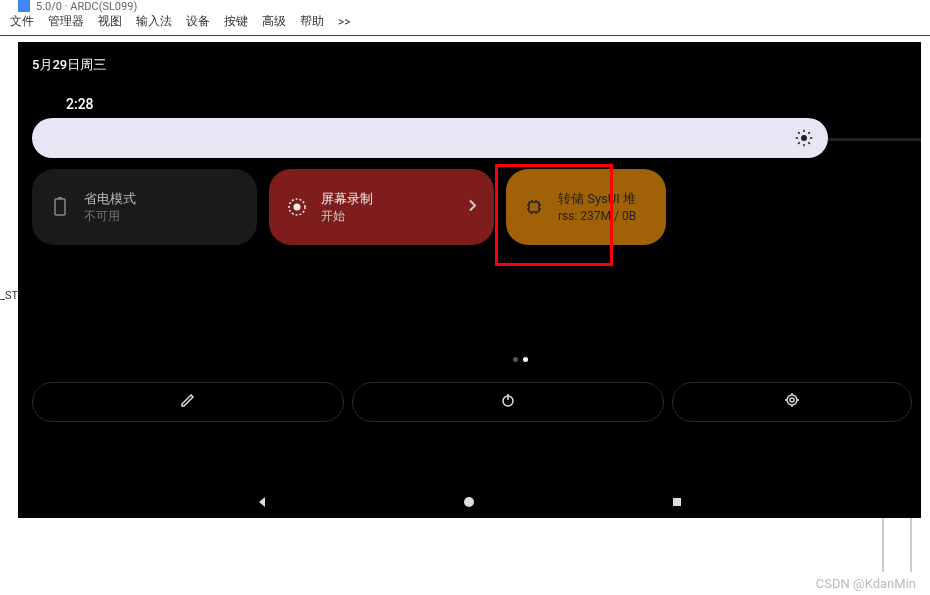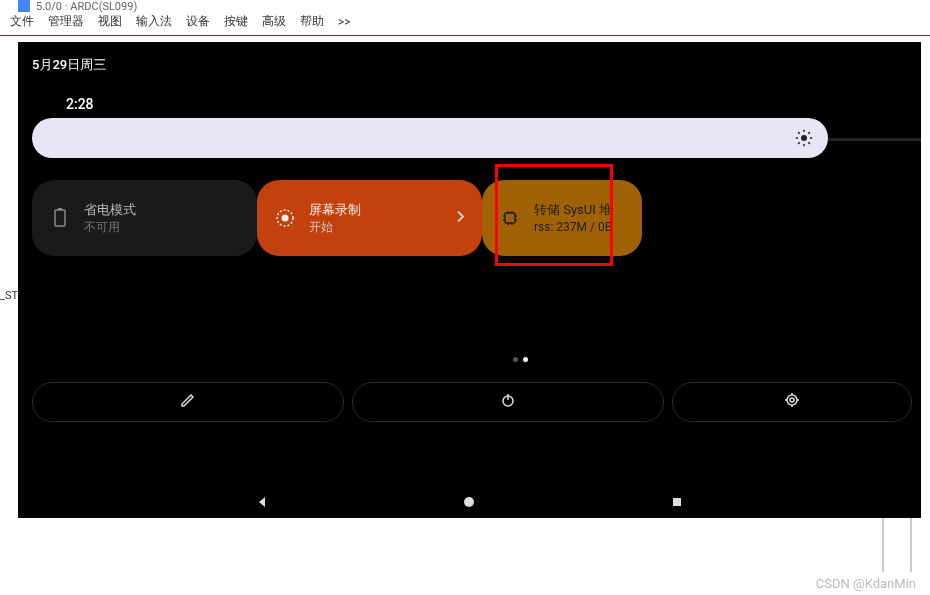--- a/index.html
+++ b/index.html
@@ -84,36 +84,37 @@
       position: absolute;
       left: 810px;
       top: 96px;
       width: 93px;
       height: 3px;
       background: #222;
     }
     .tiles-row {
       position: absolute;
       left: 14px;
-      top: 138px;
-      display: flex;
+      top: 127px;
+      display: flex;
+      gap: 12px;
     }
     .tile {
       width: 225px;
       height: 76px;
       background: #1a1a1a;
       border-radius: 22px;
       display: flex;
       align-items: center;
       padding: 0 18px;
       gap: 14px;
       position: relative;
     }
     .tile.highlighted {
-      background: #c2410c;
+      background: #7f1d1d;
     }
     .tile.light {
       background: #a16207;
     }
     .tile.light .tile-title,
     .tile.light .tile-sub {
       color: #222;
     }
     .tile.partial {
       width: 160px;

